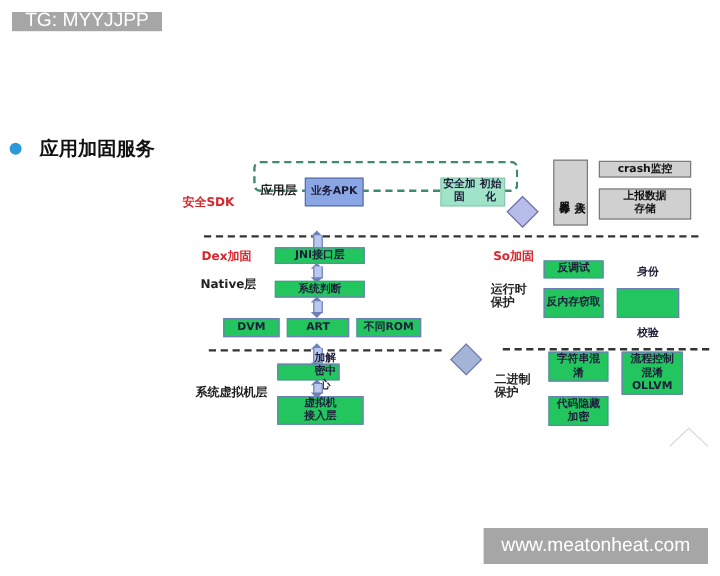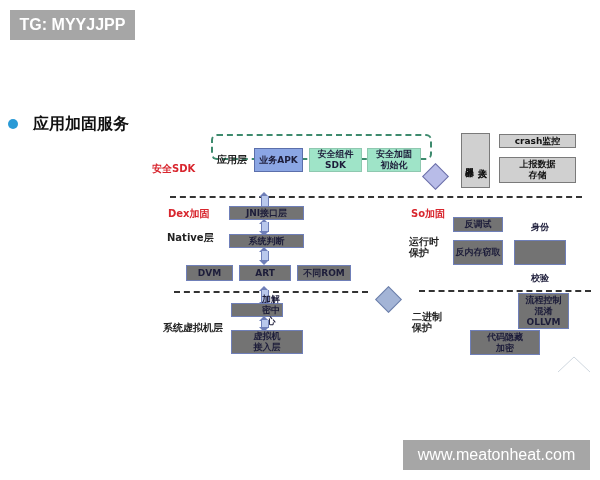--- a/index.html
+++ b/index.html
@@ -16,58 +16,54 @@
   }
   .slide-title { font-weight:bold; font-size:16px; color:#111; }
   .bullet { width:10px; height:10px; border-radius:50%; background:#2a9ad6; }
   .lbl { font-size:10px; font-weight:bold; color:#222; line-height:11px; }
   .red { color:#d8262e; font-weight:bold; font-size:10px; }
   .box {
     display:flex; align-items:center; justify-content:center; text-align:center;
     font-size:9px; font-weight:bold; color:#1d1d3a; line-height:11px;
     box-sizing:border-box; border:1px solid #6f7fb8;
   }
-  .blue { background:#737373; }
+  .blue { background:#22c55e; }
   .blue-dark { background:#8ba6e4; border-color:#5b6fab; }
   .green { background:#9fe4c8; border-color:#8fc8b0; }
   .gray { background:#d0d0d0; border:1px solid #7a7a7a; color:#111; }
   .dash-h { border-top:2px dashed #333; height:0; }
   .dash-rect { border:2px dashed #3d8a6d; border-radius:6px; box-sizing:border-box; }
   .diamond { width:17px; height:17px; background:#b8bce8; border:1px solid #6d70a8; transform:rotate(45deg); }
   .diamond2 { width:17px; height:17px; background:#a3b4d6; border:1px solid #6d7faa; transform:rotate(45deg); }
   .arrow { width:6px; background:#b9c8ec; border-left:1px solid #6f7fb8; border-right:1px solid #6f7fb8; }
   .arrow-head { width:0; height:0; border-left:5px solid transparent; border-right:5px solid transparent; }
   .up { border-bottom:5px solid #6f7fb8; }
   .down { border-top:5px solid #6f7fb8; }
   .vtext { writing-mode:vertical-rl; font-size:9px; font-weight:bold; line-height:11px; }
 </style>
 </head>
 <body>
 
-<div class="abs watermark" style="left:10px;top:10px;width:125px;height:30px;font-weight:bold;">TG: MYYJJPP</div>
+<div class="abs watermark" style="left:10px;top:10px;width:125px;height:16px;">TG: MYYJJPP</div>
 <div class="abs watermark" style="left:403px;top:440px;width:187px;height:30px;">www.meatonheat.com</div>
 
 <div class="abs bullet" style="left:8px;top:119px;"></div>
 <div class="abs slide-title" style="left:33px;top:114px;">应用加固服务</div>
 
 <div class="abs" style="left:0;top:0;width:600px;height:480px;">
 
   <div class="abs dash-rect" style="left:211px;top:134px;width:221px;height:26px;"></div>
   <div class="abs red" style="left:152px;top:162px;">安全SDK</div>
   <div class="abs lbl" style="left:217px;top:154px;">应用层</div>
 
   <div class="abs box blue-dark" style="left:254px;top:148px;width:49px;height:24px;flex-direction:row;">
     <span>业务</span>
     <span>APK</span>
   </div>
-  <div class="abs box green" style="left:309px;top:148px;width:53px;height:24px;flex-direction:column;">
-    <span>安全组件</span>
-    <span>SDK</span>
-  </div>
-  <div class="abs box green" style="left:367px;top:148px;width:54px;height:24px;flex-direction:column;">
+  <div class="abs box green" style="left:367px;top:148px;width:54px;height:24px;flex-direction:row;">
     <span>安全加固</span>
     <span>初始化</span>
   </div>
   <div class="abs diamond" style="left:426px;top:167px;"></div>
 
   <div class="abs box gray" style="left:461px;top:133px;width:29px;height:55px;flex-direction:row;gap:2px;">
     <span class="vtext">服务器</span>
     <span class="vtext">接入</span>
   </div>
   <div class="abs box gray" style="left:499px;top:134px;width:77px;height:14px;">crash监控</div>
@@ -124,26 +120,30 @@
   <div class="abs lbl" style="left:163px;top:322px;">系统虚拟机层</div>
   <div class="abs box blue" style="left:231px;top:330px;width:72px;height:24px;flex-direction:column;">
     <span>虚拟机</span>
     <span>接入层</span>
   </div>
 
   <div class="abs lbl" style="left:412px;top:311px;">
     <div>二进制</div>
     <div>保护</div>
   </div>
+  <div class="abs box blue" style="left:457px;top:293px;width:50px;height:25px;flex-direction:column;">
+    <span>字符串混</span>
+    <span>淆</span>
+  </div>
   <div class="abs box blue" style="left:518px;top:293px;width:51px;height:36px;flex-direction:column;">
     <span>流程控制</span>
     <span>混淆</span>
     <span>OLLVM</span>
   </div>
-  <div class="abs box blue" style="left:457px;top:330px;width:70px;height:25px;flex-direction:column;margin-left:13px;">
+  <div class="abs box blue" style="left:457px;top:330px;width:50px;height:25px;flex-direction:column;">
     <span>代码隐藏</span>
     <span>加密</span>
   </div>
 
   <svg class="abs" style="left:556px;top:355px;" width="40" height="18">
     <polyline points="2,17 18,2 34,17" fill="none" stroke="#d0d8e0" stroke-width="1"></polyline>
   </svg>
 </div>
 
 </body></html>

